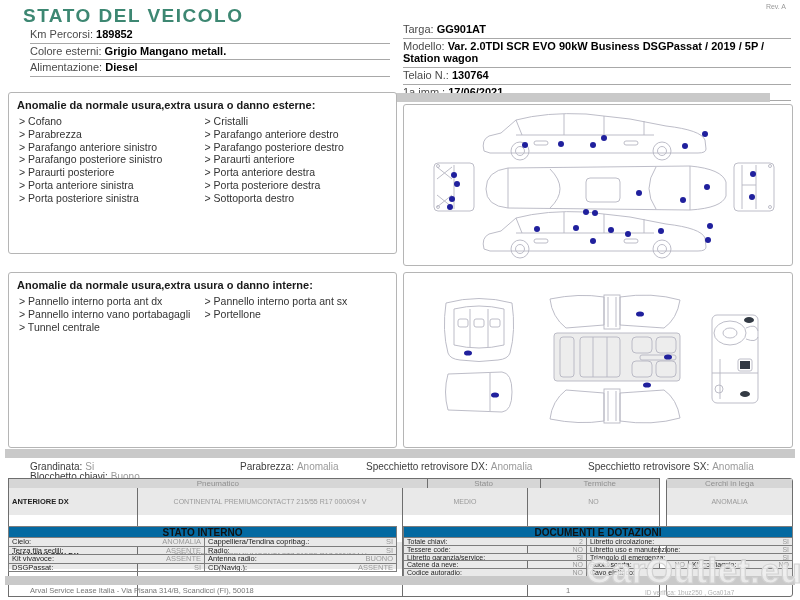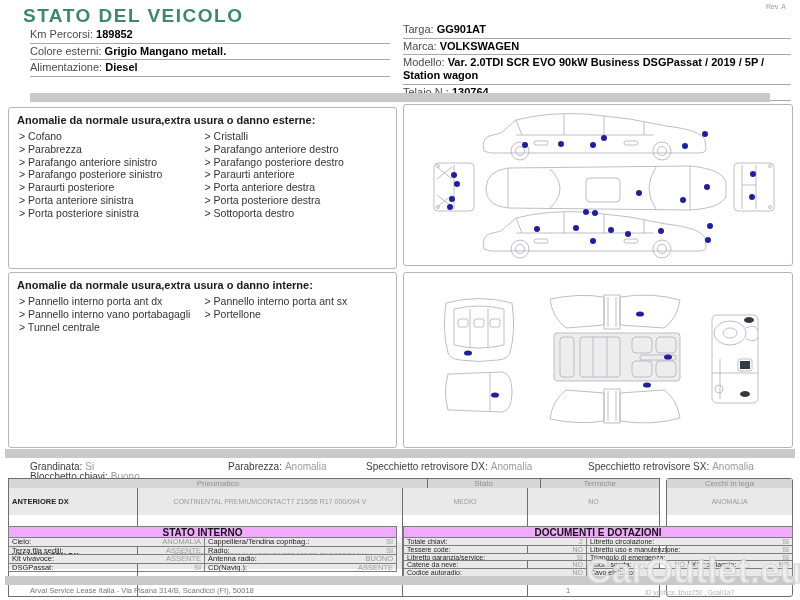--- a/index.html
+++ b/index.html
@@ -36,21 +36,21 @@
   .tc{box-sizing:border-box;height:100%;display:flex;align-items:center;overflow:hidden;}
   .tc.center{justify-content:center;}
   .tc.b{border-right:1px solid #6e6e6e;}
   .poscell{font-size:7.5px;font-weight:bold;color:#222;padding-left:3px;width:129px;}
   .tyrecell{font-size:7px;color:#9a9a9a;width:265px;}
   .statocell{width:125px;font-size:7px;color:#9a9a9a;}
   .termcell{width:131px;font-size:7px;color:#9a9a9a;}
   .cerchicell{width:100%;font-size:7px;color:#9a9a9a;}
   
   .btable{position:absolute;box-sizing:border-box;font-size:7.5px;}
-  .bhead{background:#f0abfc;border:1px solid #7d7d7d;box-sizing:border-box;text-align:center;
+  .bhead{background:#0369a1;border:1px solid #7d7d7d;box-sizing:border-box;text-align:center;
          font-size:10px;font-weight:bold;color:#111;height:12px;line-height:12px;}
   .brow{display:flex;border:1px solid #7d7d7d;border-top:none;box-sizing:border-box;height:8.6px;}
   .brow.alt{background:#e9e9e9;}
   .bcell{display:flex;justify-content:space-between;align-items:center;padding:0 3px;box-sizing:border-box;overflow:hidden;}
   .bcell .lab{color:#222;white-space:nowrap;}
   .bcell .val{color:#9a9a9a;white-space:nowrap;}
   .bcell.div{border-right:1px solid #7d7d7d;}
   
   .footer{position:absolute;left:30px;top:586px;font-size:7.5px;color:#777;}
   .pagenum{position:absolute;left:566px;top:586px;font-size:7.5px;color:#777;}
@@ -82,40 +82,36 @@
       <span class="val">Diesel</span>
     </div>
   </div>
 
   <div class="hfields right">
     <div class="hrow">
       <span class="lab">Targa:</span>
       <span class="val">GG901AT</span>
     </div>
     <div class="hrow">
-      <span class="lab">Marca:</span>
-      <span class="val">VOLKSWAGEN</span>
-    </div>
-    <div class="hrow">
       <span class="lab">Modello:</span>
       <span class="val">Var. 2.0TDI SCR EVO 90kW Business DSGPassat / 2019 / 5P / Station wagon</span>
     </div>
     <div class="hrow">
       <span class="lab">Telaio N.:</span>
       <span class="val">130764</span>
     </div>
     <div class="hrow">
       <span class="lab">1a imm.:</span>
       <span class="val">17/06/2021</span>
     </div>
   </div>
 
   <div class="bar" style="left:30px;top:93px;width:740px;height:9px;"></div>
 
-  <div class="panel" style="left:8px;top:107px;width:389px;height:162px;">
+  <div class="panel" style="left:8px;top:92px;width:389px;height:162px;">
     <div class="ptitle">Anomalie da normale usura,extra usura o danno esterne:</div>
     <div class="cols">
       <div class="col">
         <div class="item">Cofano</div>
         <div class="item">Parabrezza</div>
         <div class="item">Parafango anteriore sinistro</div>
         <div class="item">Parafango posteriore sinistro</div>
         <div class="item">Paraurti posteriore</div>
         <div class="item">Porta anteriore sinistra</div>
         <div class="item">Porta posteriore sinistra</div>
@@ -271,21 +267,21 @@
   </div>
 
   <div class="bar" style="left:5px;top:449px;width:790px;height:9px;"></div>
 
   <div class="sum" style="left:30px;top:461px;">
     <span class="lab">Grandinata:</span><span class="val">Si</span>
   </div>
   <div class="sum" style="left:30px;top:471px;">
     <span class="lab">Blocchetto chiavi:</span><span class="val">Buono</span>
   </div>
-  <div class="sum" style="left:228px;top:461px;">
+  <div class="sum" style="left:240px;top:461px;">
     <span class="lab">Parabrezza:</span><span class="val">Anomalia</span>
   </div>
   <div class="sum" style="left:366px;top:461px;">
     <span class="lab">Specchietto retrovisore DX:</span><span class="val">Anomalia</span>
   </div>
   <div class="sum" style="left:588px;top:461px;">
     <span class="lab">Specchietto retrovisore SX:</span><span class="val">Anomalia</span>
   </div>
 
   <div class="ttable" style="left:8px;top:478px;width:652px;">

